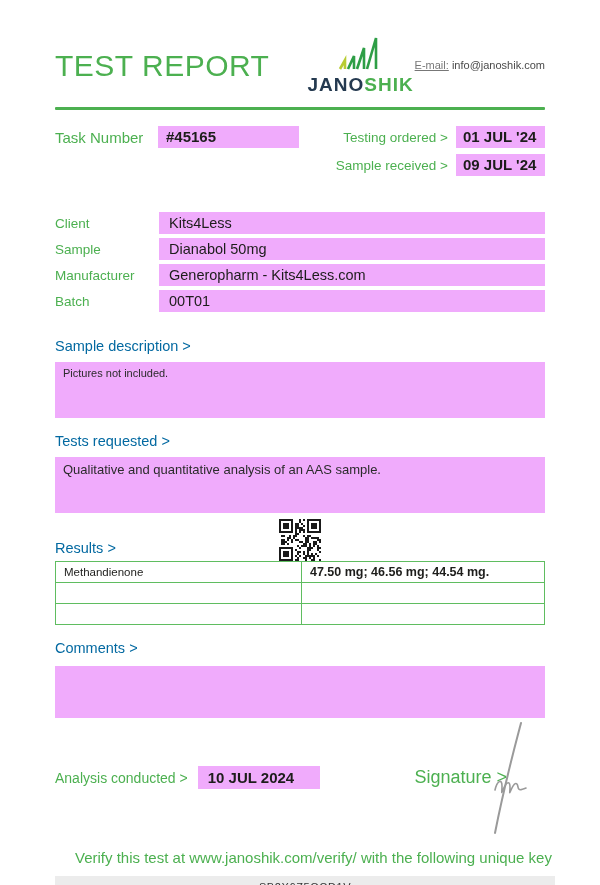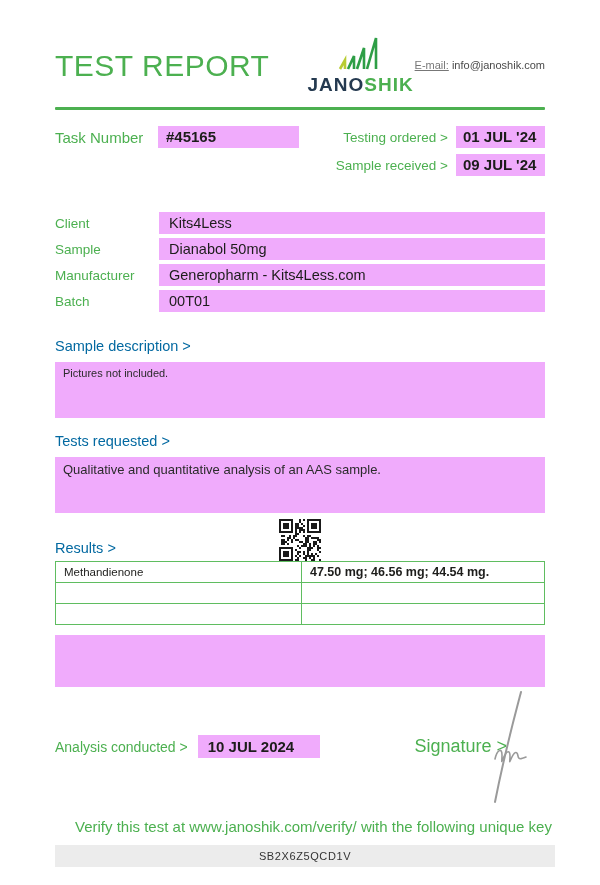--- a/index.html
+++ b/index.html
@@ -304,20 +304,21 @@
         <td class="c-sub"></td>
         <td class="c-res"></td>
       </tr>
       <tr>
         <td class="c-sub"></td>
         <td class="c-res"></td>
       </tr>
     </tbody>
   </table>
 
+  <div class="section-heading cm-heading">Comments &gt;</div>
   <div class="gbox cm-box"></div>
 
   <div class="analysis-row">
     <span class="analysis-label">Analysis conducted &gt;</span>
     <span class="analysis-value gbox value-strong">10 JUL 2024</span>
     <span class="signature-label">Signature &gt;</span>
     <svg class="signature-svg" viewBox="0 0 56 118" fill="none">
       <path d="M40 3 C 34 26, 24 62, 14 113" stroke="#9a9a9a" stroke-width="2" stroke-linecap="round"></path>
       <path d="M14 70 c 2,-9 7,-12 7,-4 c 0,6 -1,9 1,4 c 3,-8 7,-10 7,-3 c 0,5 -1,8 1,3 c 3,-7 6,-9 7,-3 c 0.5,4 3,3 8,1" stroke="#9a9a9a" stroke-width="1.6" stroke-linecap="round"></path>
     </svg>

